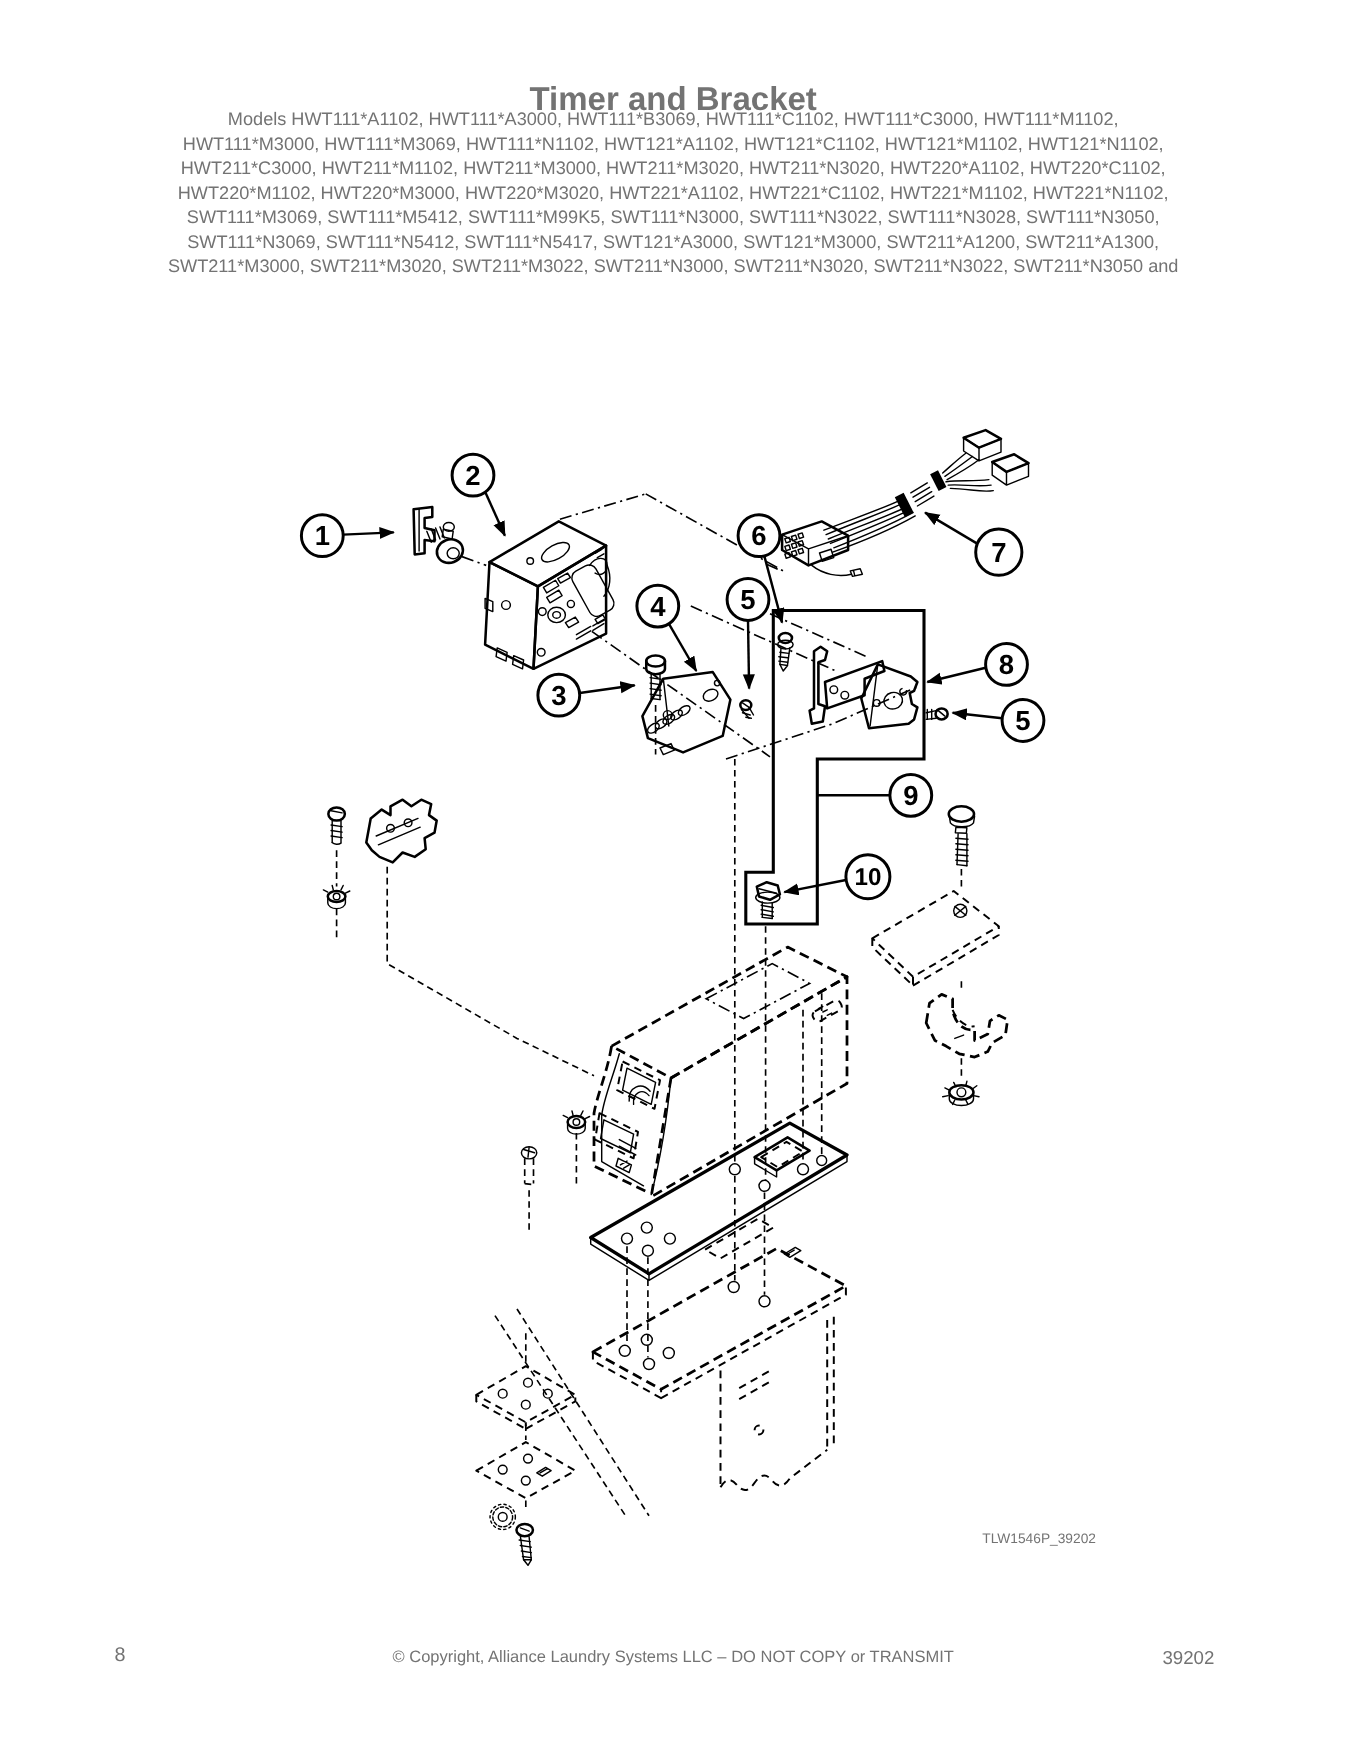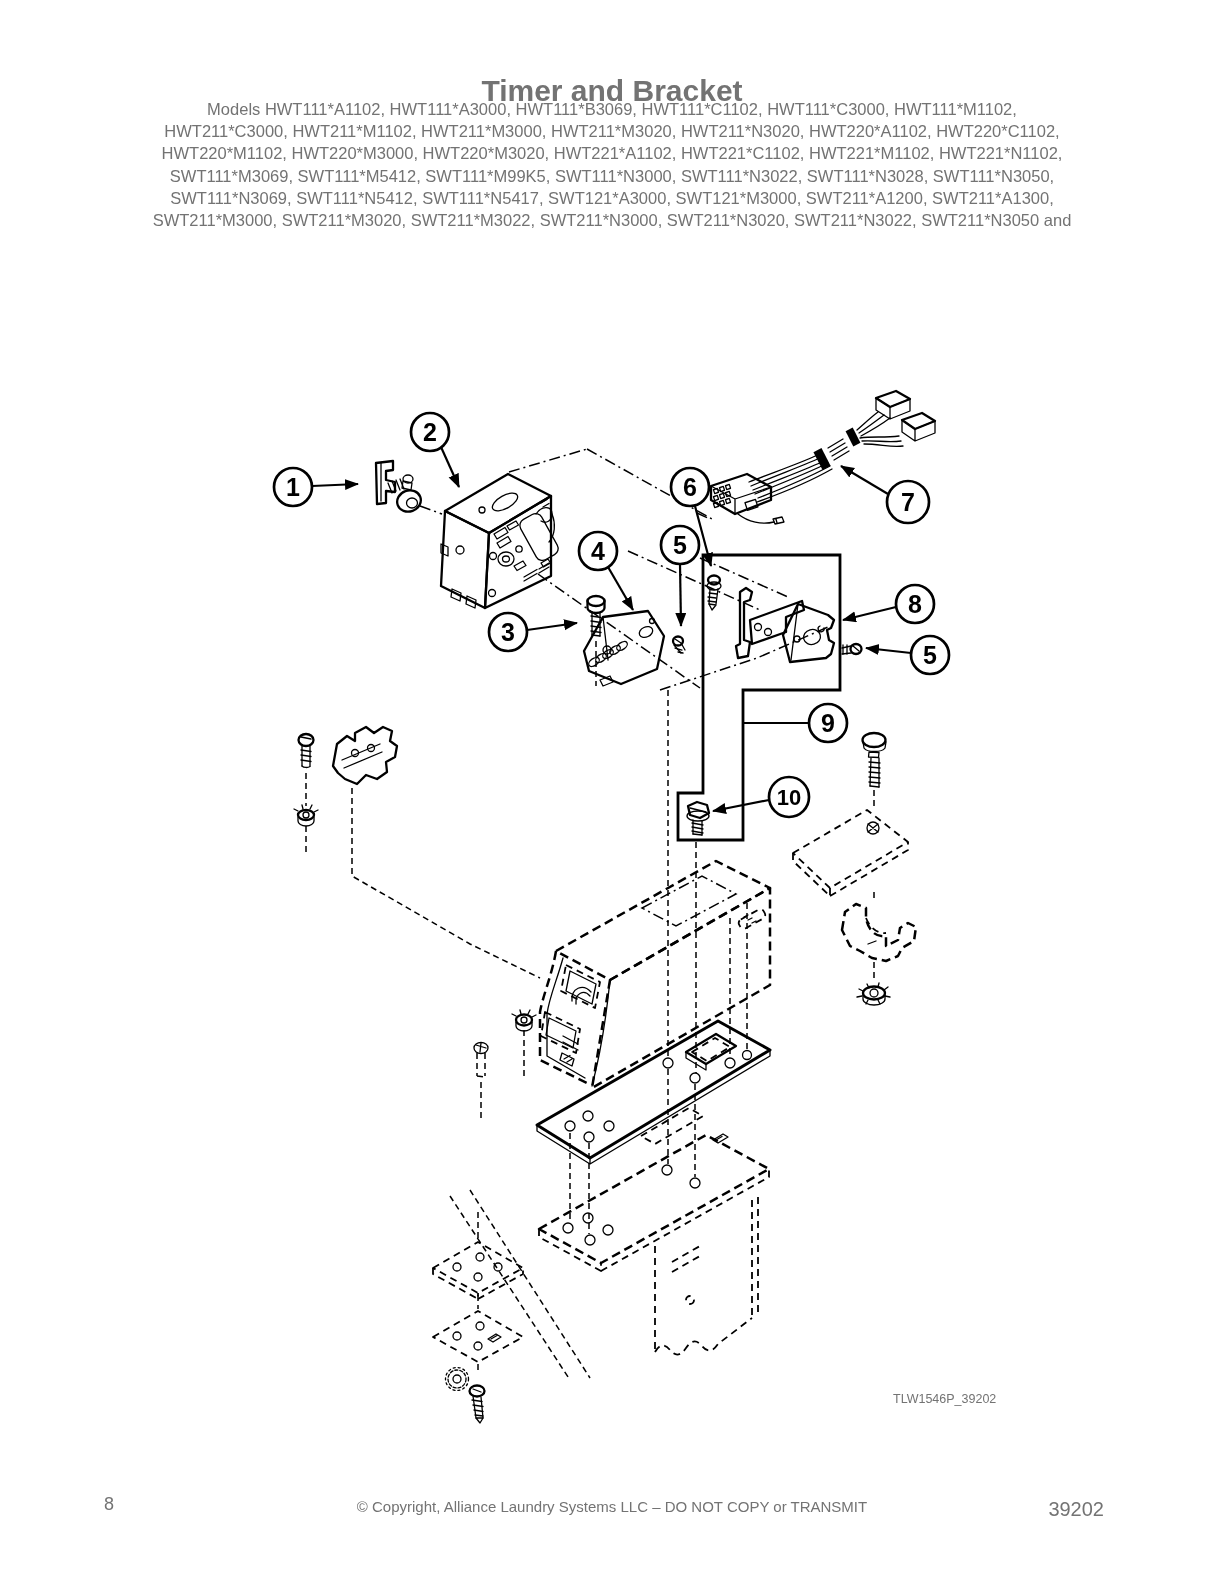--- a/index.html
+++ b/index.html
@@ -6,21 +6,21 @@
   .page{position:relative;width:1224px;height:1584px;background:#ffffff;
         font-family:"Liberation Sans",sans-serif;color:#737373;overflow:hidden;margin:0 auto}
   .title{position:absolute;top:54px;left:0;width:100%;text-align:center;
          font-size:30px;font-weight:bold}
   .models{position:absolute;top:98px;left:62px;width:1100px;text-align:center;
           font-size:16.5px;line-height:22.2px}
   .figcode{position:absolute;left:893px;top:1392px;font-size:12.5px}
   .footer{position:absolute;top:1494px;left:0;width:100%;height:30px}
   .pageno{position:absolute;left:104px;top:0;font-size:18px}
   .copy{position:absolute;left:0;top:4px;width:100%;text-align:center;font-size:15px}
-  .docno{position:absolute;right:120px;top:4px;font-size:20px}
+  .docno{position:absolute;right:120px;top:4px;font-size:17px}
   svg.diagram{position:absolute;left:0;top:0;width:1224px;height:1584px}
   
   .s{fill:none;stroke:#000;stroke-width:2.3;stroke-linejoin:round;stroke-linecap:round}
   .t{fill:none;stroke:#000;stroke-width:1.3;stroke-linejoin:round;stroke-linecap:round}
   .D{fill:none;stroke:#000;stroke-width:2.5;stroke-linejoin:round;stroke-linecap:butt;stroke-dasharray:9 5}
   .d{fill:none;stroke:#000;stroke-width:1.8;stroke-linejoin:round;stroke-dasharray:7 5}
   .dd{fill:none;stroke:#000;stroke-width:1.5;stroke-dasharray:11 4 2 4}
   .ld{fill:none;stroke:#000;stroke-width:1.5;stroke-dasharray:6 4}
   .cl{fill:none;stroke:#000;stroke-width:2.2}
   .cc{fill:#fff;stroke:#000;stroke-width:2.7}
@@ -30,20 +30,21 @@
 </style>
 </head>
 <body>
 
 <div class="page">
 
   <h1 class="title">Timer and Bracket</h1>
 
   <div class="models">
     <div>Models HWT111*A1102, HWT111*A3000, HWT111*B3069, HWT111*C1102, HWT111*C3000, HWT111*M1102,</div>
+    <div>HWT111*M3000, HWT111*M3069, HWT111*N1102, HWT121*A1102, HWT121*C1102, HWT121*M1102, HWT121*N1102,</div>
     <div>HWT211*C3000, HWT211*M1102, HWT211*M3000, HWT211*M3020, HWT211*N3020, HWT220*A1102, HWT220*C1102,</div>
     <div>HWT220*M1102, HWT220*M3000, HWT220*M3020, HWT221*A1102, HWT221*C1102, HWT221*M1102, HWT221*N1102,</div>
     <div>SWT111*M3069, SWT111*M5412, SWT111*M99K5, SWT111*N3000, SWT111*N3022, SWT111*N3028, SWT111*N3050,</div>
     <div>SWT111*N3069, SWT111*N5412, SWT111*N5417, SWT121*A3000, SWT121*M3000, SWT211*A1200, SWT211*A1300,</div>
     <div>SWT211*M3000, SWT211*M3020, SWT211*M3022, SWT211*N3000, SWT211*N3020, SWT211*N3022, SWT211*N3050 and</div>
   </div>
 
   <svg class="diagram" viewBox="0 0 1224 1584">
     <defs>
       <marker id="ah" markerUnits="userSpaceOnUse" markerWidth="16" markerHeight="12" refX="13" refY="5.5" orient="auto">

